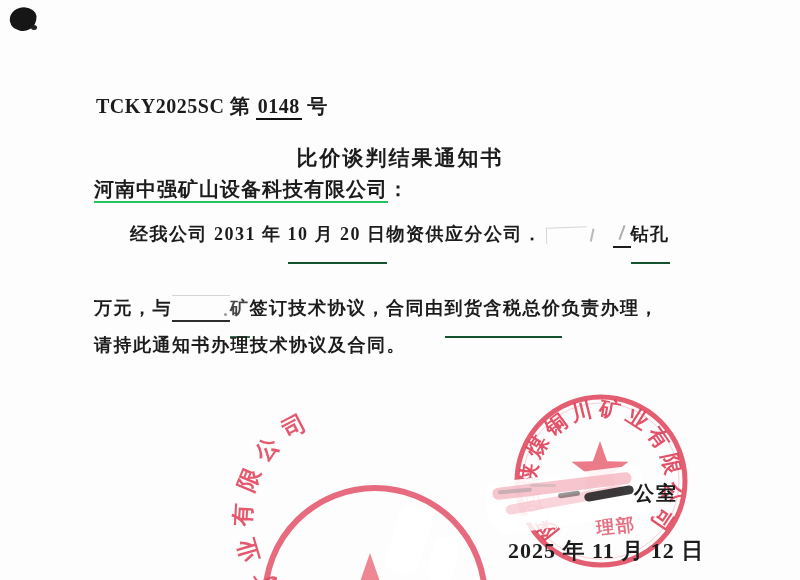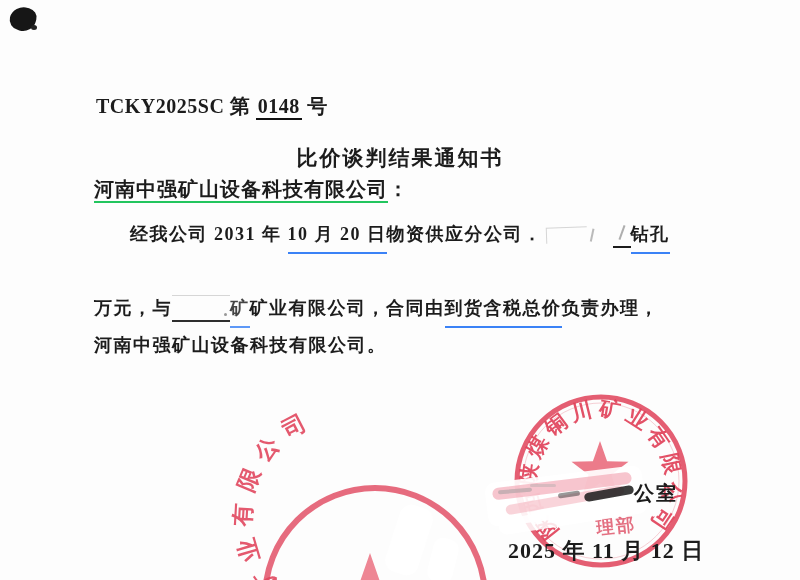--- a/index.html
+++ b/index.html
@@ -10,21 +10,21 @@
   .abs{position:absolute;}
   
   .docnum{left:96px;top:93px;font-size:20px;font-weight:800;letter-spacing:.5px;white-space:nowrap;}
   .docnum .num{border-bottom:2.5px solid #111;padding:0 2px 1px 2px;}
   .title{left:50%;top:144px;transform:translateX(-50%);font-size:21px;font-weight:800;letter-spacing:2px;white-space:nowrap;}
   .addr{left:94px;top:176px;font-size:20px;font-weight:700;letter-spacing:1px;white-space:nowrap;}
   .addr .name{border-bottom:2px solid #22c55e;padding-bottom:1px;}
   .bline{left:94px;font-size:18px;font-weight:600;letter-spacing:1.5px;white-space:nowrap;line-height:26px;}
   .l1{top:221px;}.l2{top:258px;}.l3{top:295px;}.l4{top:332px;}
   .indent{display:inline-block;width:36px;}
-  .u{border-bottom:2px solid #3b82f6;padding-bottom:8px;}
+  .u{border-bottom:2px solid #14532d;padding-bottom:18px;}
   .gap{display:inline-block;position:relative;vertical-align:bottom;height:24px;}
   .gap-l1{width:70px;}
   .frag-pre{display:inline-block;position:relative;width:18px;height:24px;vertical-align:bottom;border-bottom:2px solid #1d1d1d;}
   .gap-price1{width:30px;}
   .gap-price2{width:86px;border-bottom:2px solid #3d3d3d;}
   .gap-l3{width:58px;border-bottom:2px solid #2e2e2e;border-top:1px solid rgba(150,150,150,.38);}
   .dim{opacity:.82;}
   
   .ghost1{position:absolute;left:3px;top:3px;width:40px;height:15px;border:1px solid rgba(140,140,140,.35);border-right:none;border-bottom:none;transform:rotate(-2deg);}
   .ghost2{position:absolute;right:7px;top:6px;width:13px;height:13px;border-left:2px solid rgba(120,120,120,.5);transform:rotate(12deg);}
@@ -75,24 +75,24 @@
   <div class="abs addr txt">
     <span class="name">河南中强矿山设备科技有限公司</span><span>：</span>
   </div>
 
   <div class="abs bline l1 txt">
     <span class="indent"></span><span>经我公司 2031 年 </span><span class="u">10 月 20 日</span><span>物资供应分公司．</span><span class="gap gap-l1"><span class="ghost1"></span><span class="ghost2"></span></span><span class="frag-pre"><span class="ghost-slash"></span></span><span class="u">钻孔</span>
   </div>
 
 
   <div class="abs bline l3 txt">
-    <span>万元，与</span><span class="gap gap-l3"><span class="ghost-dot"></span></span><span class="u dim">矿</span><span>矿业有限公司，合同由</span><span class="u">到货含税总价</span><span>负责办理，</span>
+    <span>万元，与</span><span class="gap gap-l3"><span class="ghost-dot"></span></span><span class="u dim">矿</span><span>签订技术协议，合同由</span><span class="u">到货含税总价</span><span>负责办理，</span>
   </div>
 
-  <div class="abs bline l4 txt">河南中强矿山设备科技有限公司。</div>
+  <div class="abs bline l4 txt">请持此通知书办理技术协议及合同。</div>
 
   <svg class="abs seal-svg" width="800" height="580" viewBox="0 0 800 580">
 
     <g opacity="0.9">
       <circle cx="601" cy="481" r="84" fill="none" stroke="#dd2e48" stroke-width="5" stroke-opacity="0.85"></circle>
       <circle cx="601" cy="481" r="78" fill="none" stroke="#dd2e48" stroke-width="1" stroke-opacity="0.25"></circle>
       <polygon points="600,441 607.1,461.3 628.5,461.7 611.4,474.7 617.6,495.3 600,483 582.4,495.3 588.6,474.7 571.5,461.7 592.9,461.3" fill="#e5485e" fill-opacity="0.8"></polygon>
       <defs>
           <path id="arcR" d="M 559.2 530.8 A 65 65 0 1 1 642.8 530.8" fill="none"></path>
         </defs>

